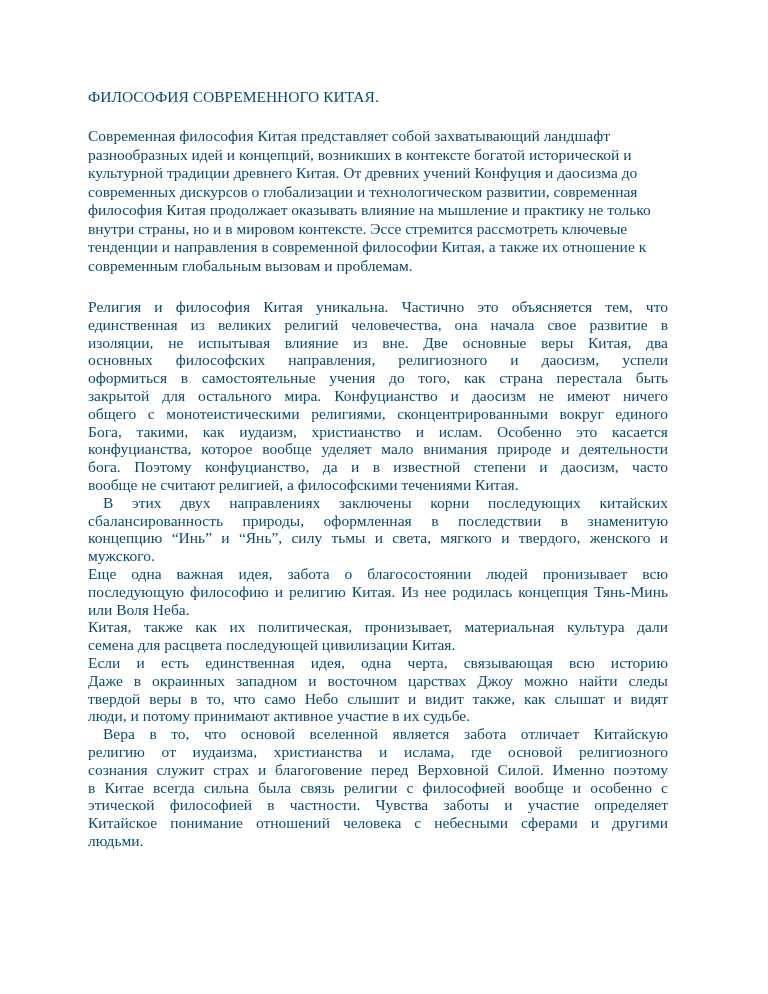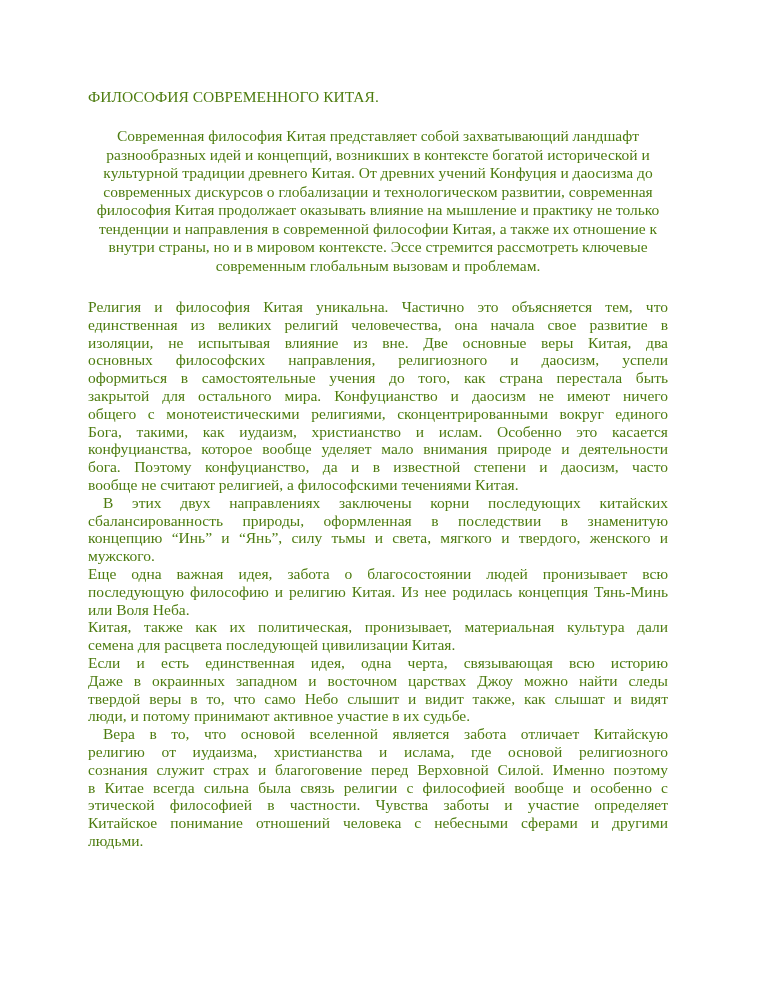--- a/index.html
+++ b/index.html
@@ -26,49 +26,48 @@
     margin: 0 0 21px 0;
     text-align: left;
   }
   .para {
     line-height: 17.8px;
     margin: 0;
   }
   .para.first-block {
     line-height: 18.5px;
     margin-bottom: 23px;
-    text-align: center;
   }
   .line {
     white-space: normal;
   }
   
   .line.jl {
     text-align: justify;
     text-align-last: justify;
   }
   
   .para.indent .line:first-child {
     text-indent: 15px;
   }
 </style>
 </head>
 <body>
 
-<div class="page" style="background: rgb(255, 255, 255); color: #4d7c0f;">
+<div class="page" style="background: rgb(255, 255, 255); color: #0c4a6e;">
   <h1 class="doc-title">ФИЛОСОФИЯ СОВРЕМЕННОГО КИТАЯ.</h1>
   <div id="paragraphs">
       <div class="para first-block">
         <div class="line">Современная философия Китая представляет собой захватывающий ландшафт</div>
         <div class="line">разнообразных идей и концепций, возникших в контексте богатой исторической и</div>
         <div class="line">культурной традиции древнего Китая. От древних учений Конфуция и даосизма до</div>
         <div class="line">современных дискурсов о глобализации и технологическом развитии, современная</div>
         <div class="line">философия Китая продолжает оказывать влияние на мышление и практику не только</div>
+        <div class="line">внутри страны, но и в мировом контексте. Эссе стремится рассмотреть ключевые</div>
         <div class="line">тенденции и направления в современной философии Китая, а также их отношение к</div>
-        <div class="line">внутри страны, но и в мировом контексте. Эссе стремится рассмотреть ключевые</div>
         <div class="line">современным глобальным вызовам и проблемам.</div>
       </div>
       <div class="para">
         <div class="line jl">Религия и философия Китая уникальна. Частично это объясняется тем, что</div>
         <div class="line jl">единственная из великих религий человечества, она начала свое развитие в</div>
         <div class="line jl">изоляции, не испытывая влияние из вне. Две основные веры Китая, два</div>
         <div class="line jl">основных философских направления, религиозного и даосизм, успели</div>
         <div class="line jl">оформиться в самостоятельные учения до того, как страна перестала быть</div>
         <div class="line jl">закрытой для остального мира. Конфуцианство и даосизм не имеют ничего</div>
         <div class="line jl">общего с монотеистическими религиями, сконцентрированными вокруг единого</div>

